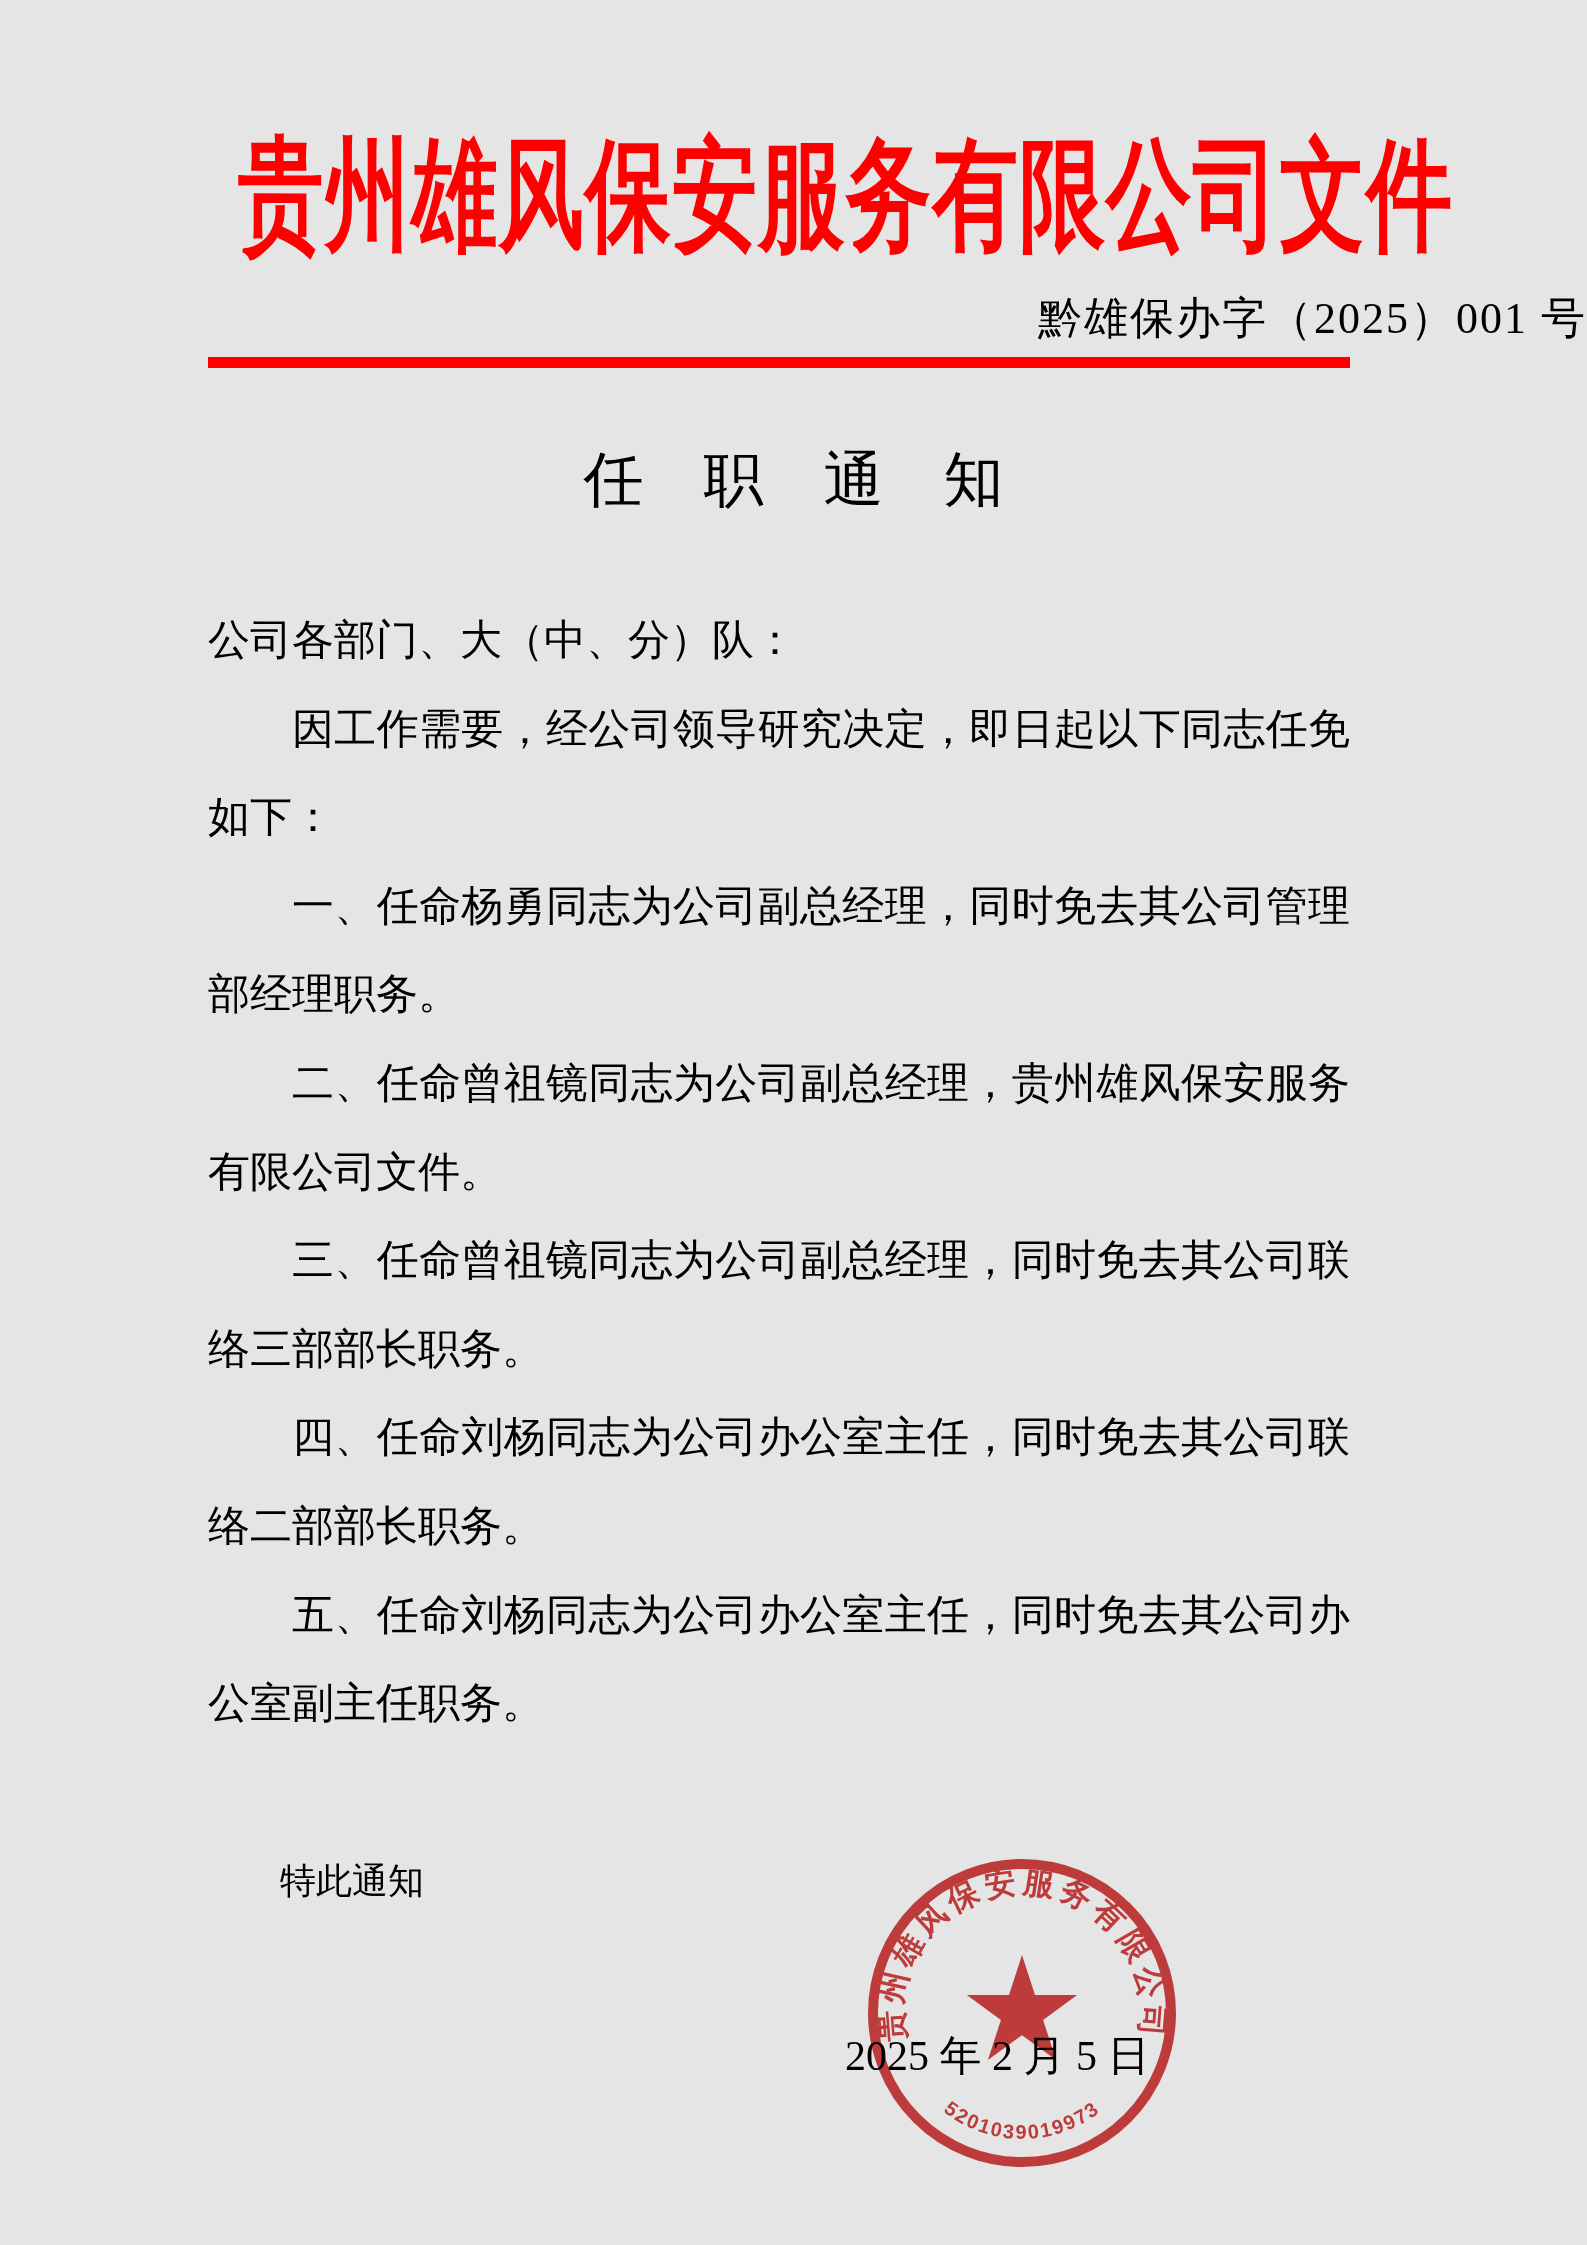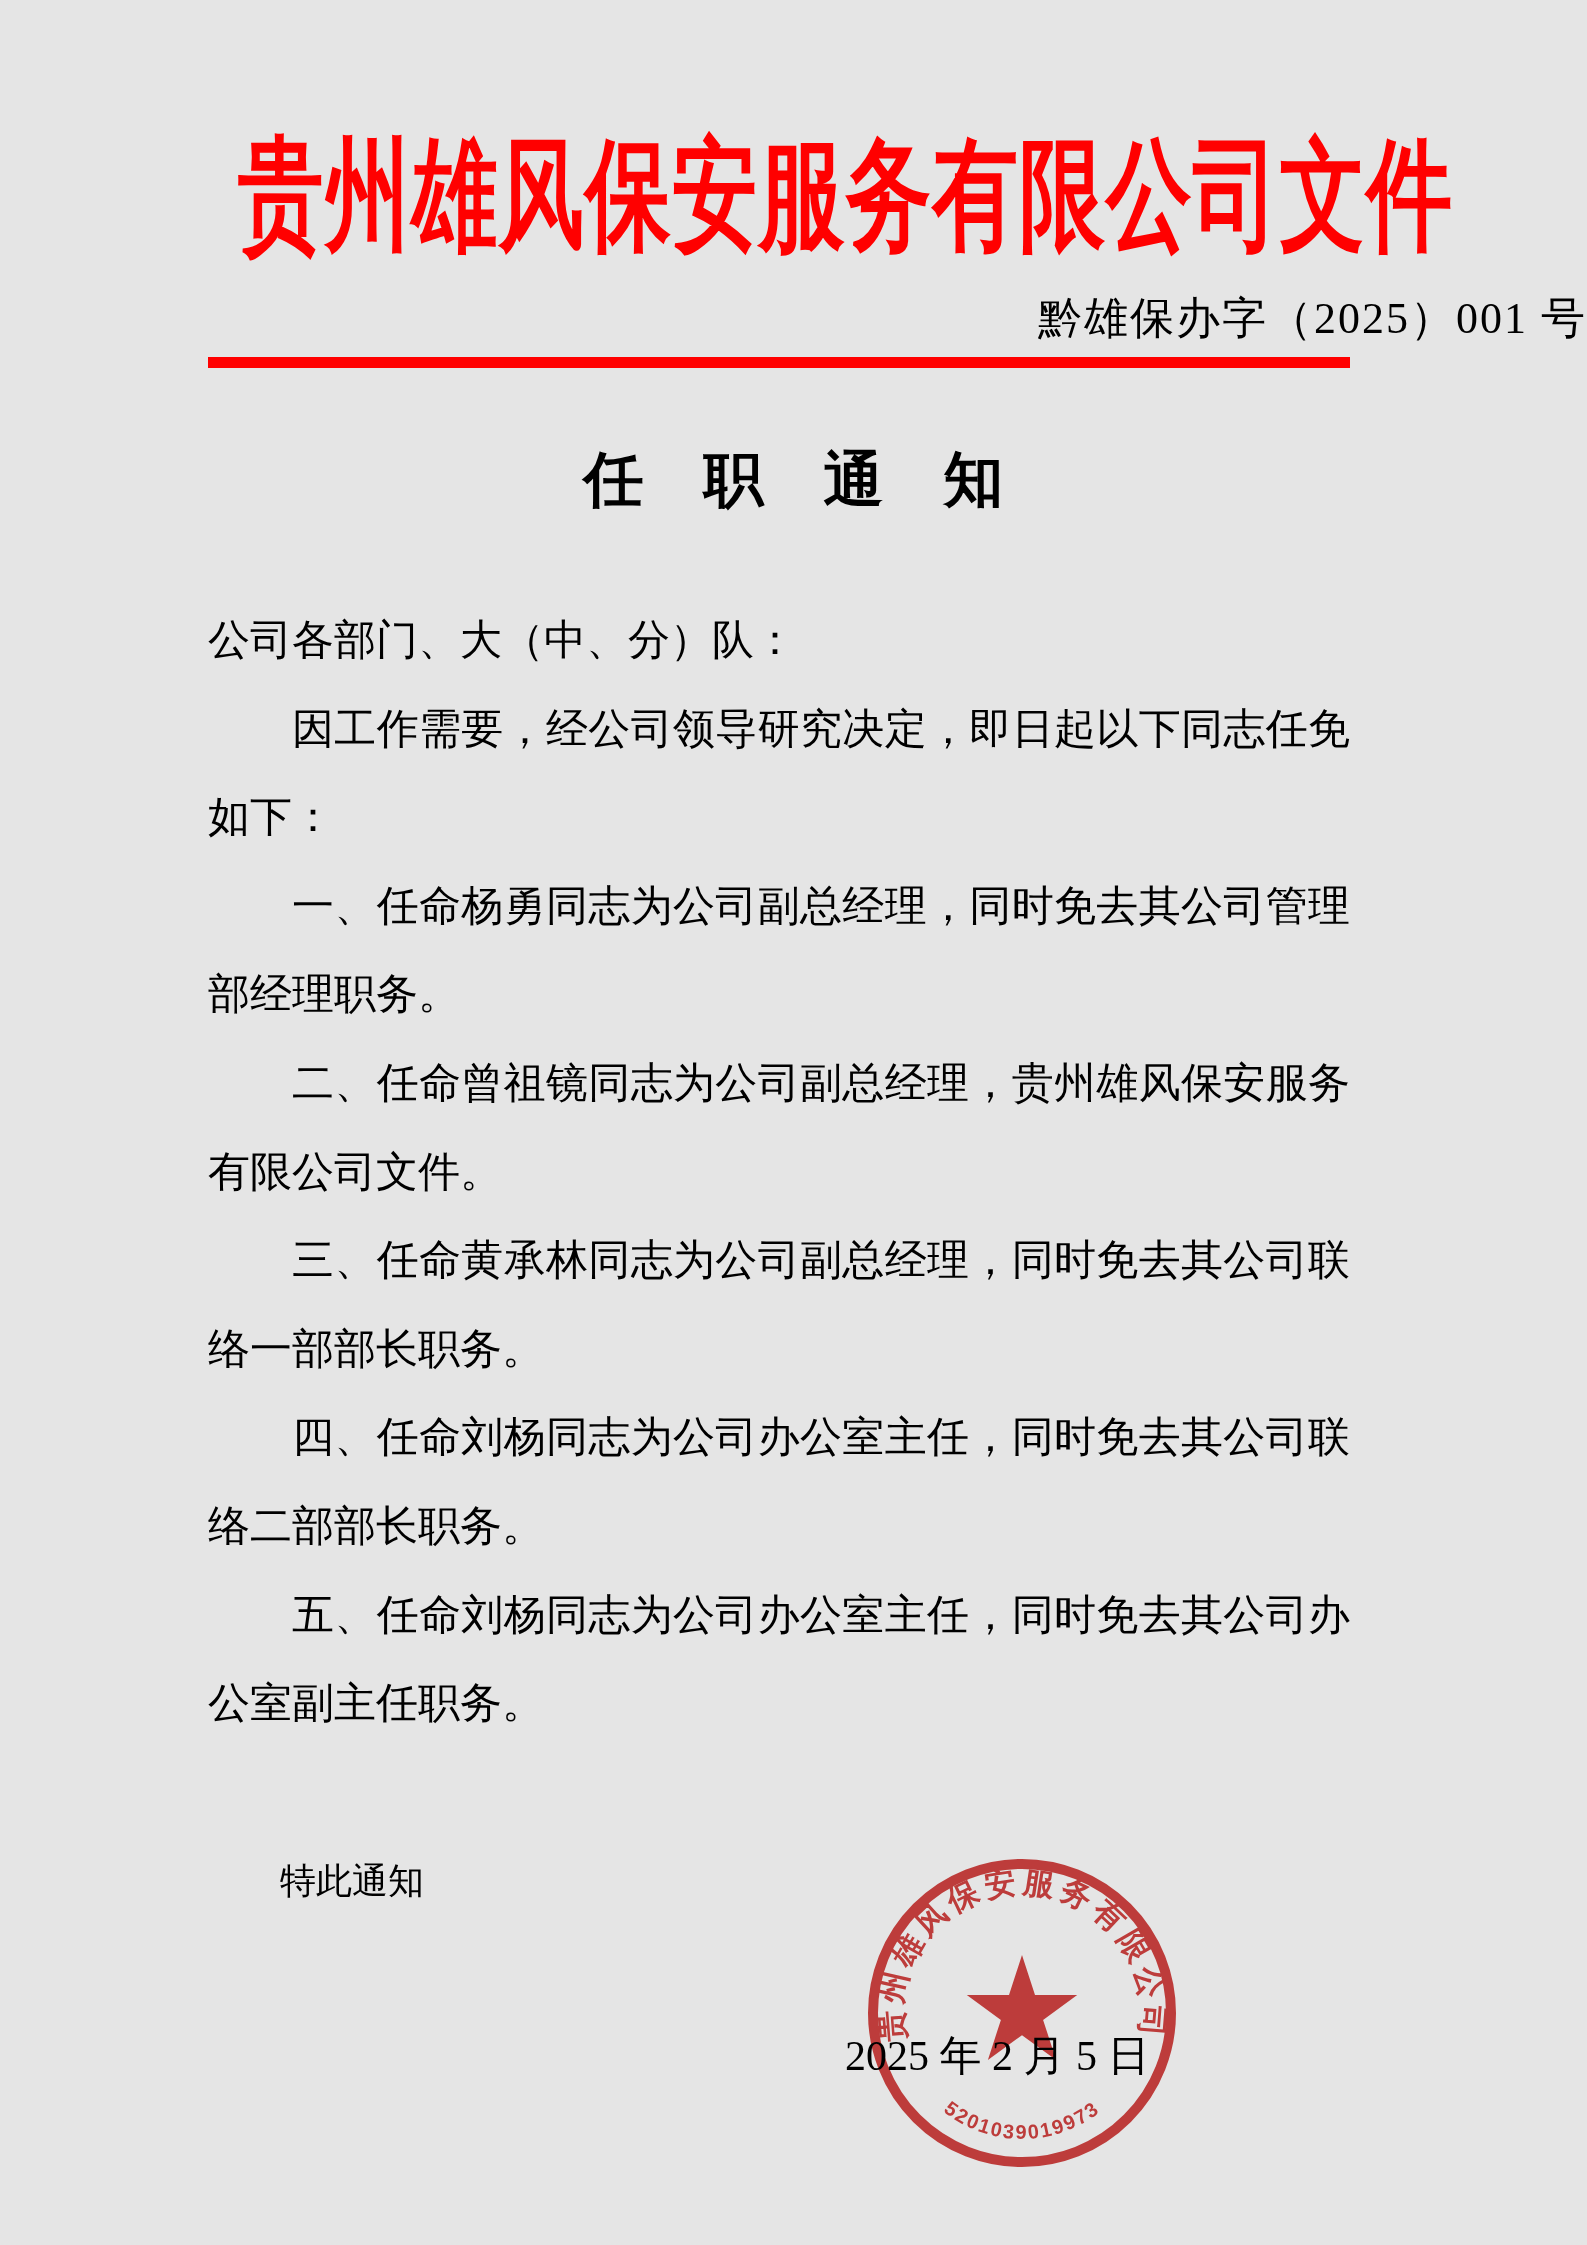--- a/index.html
+++ b/index.html
@@ -54,21 +54,21 @@
   }
   .doc-title{
     position:absolute;
     top:440px;
     left:0;
     width:100%;
     margin:0;
     text-align:center;
     font-size:60px;
     line-height:80px;
-    font-weight:700;
+    font-weight:400;
     white-space:nowrap;
   }
   .doc-body{
     position:absolute;
     top:596px;
     left:208px;
     width:1142px;
     font-size:42px;
     line-height:88.6px;
     text-align:justify;
@@ -133,21 +133,21 @@
 
   <div class="red-rule"></div>
 
   <h1 class="doc-title">任　职　通　知</h1>
 
   <div class="doc-body">
     <p class="salutation">公司各部门、大（中、分）队：</p>
     <p class="para">因工作需要，经公司领导研究决定，即日起以下同志任免如下：</p>
     <p class="para">一、任命杨勇同志为公司副总经理，同时免去其公司管理部经理职务。</p>
     <p class="para">二、任命曾祖镜同志为公司副总经理，贵州雄风保安服务有限公司文件。</p>
-    <p class="para">三、任命黄承林同志为公司副总经理，同时免去其公司联络一部部长职务。</p>
+    <p class="para">三、任命曾祖镜同志为公司副总经理，同时免去其公司联络三部部长职务。</p>
     <p class="para">四、任命刘杨同志为公司办公室主任，同时免去其公司联络二部部长职务。</p>
     <p class="para">五、任命刘杨同志为公司办公室主任，同时免去其公司办公室副主任职务。</p>
   </div>
 
   <p class="closing">特此通知</p>
 
   <p class="date-line">2025 年 2 月 5 日</p>
 
   <svg class="seal" viewBox="0 0 320 320" xmlns="http://www.w3.org/2000/svg">
     <defs>

